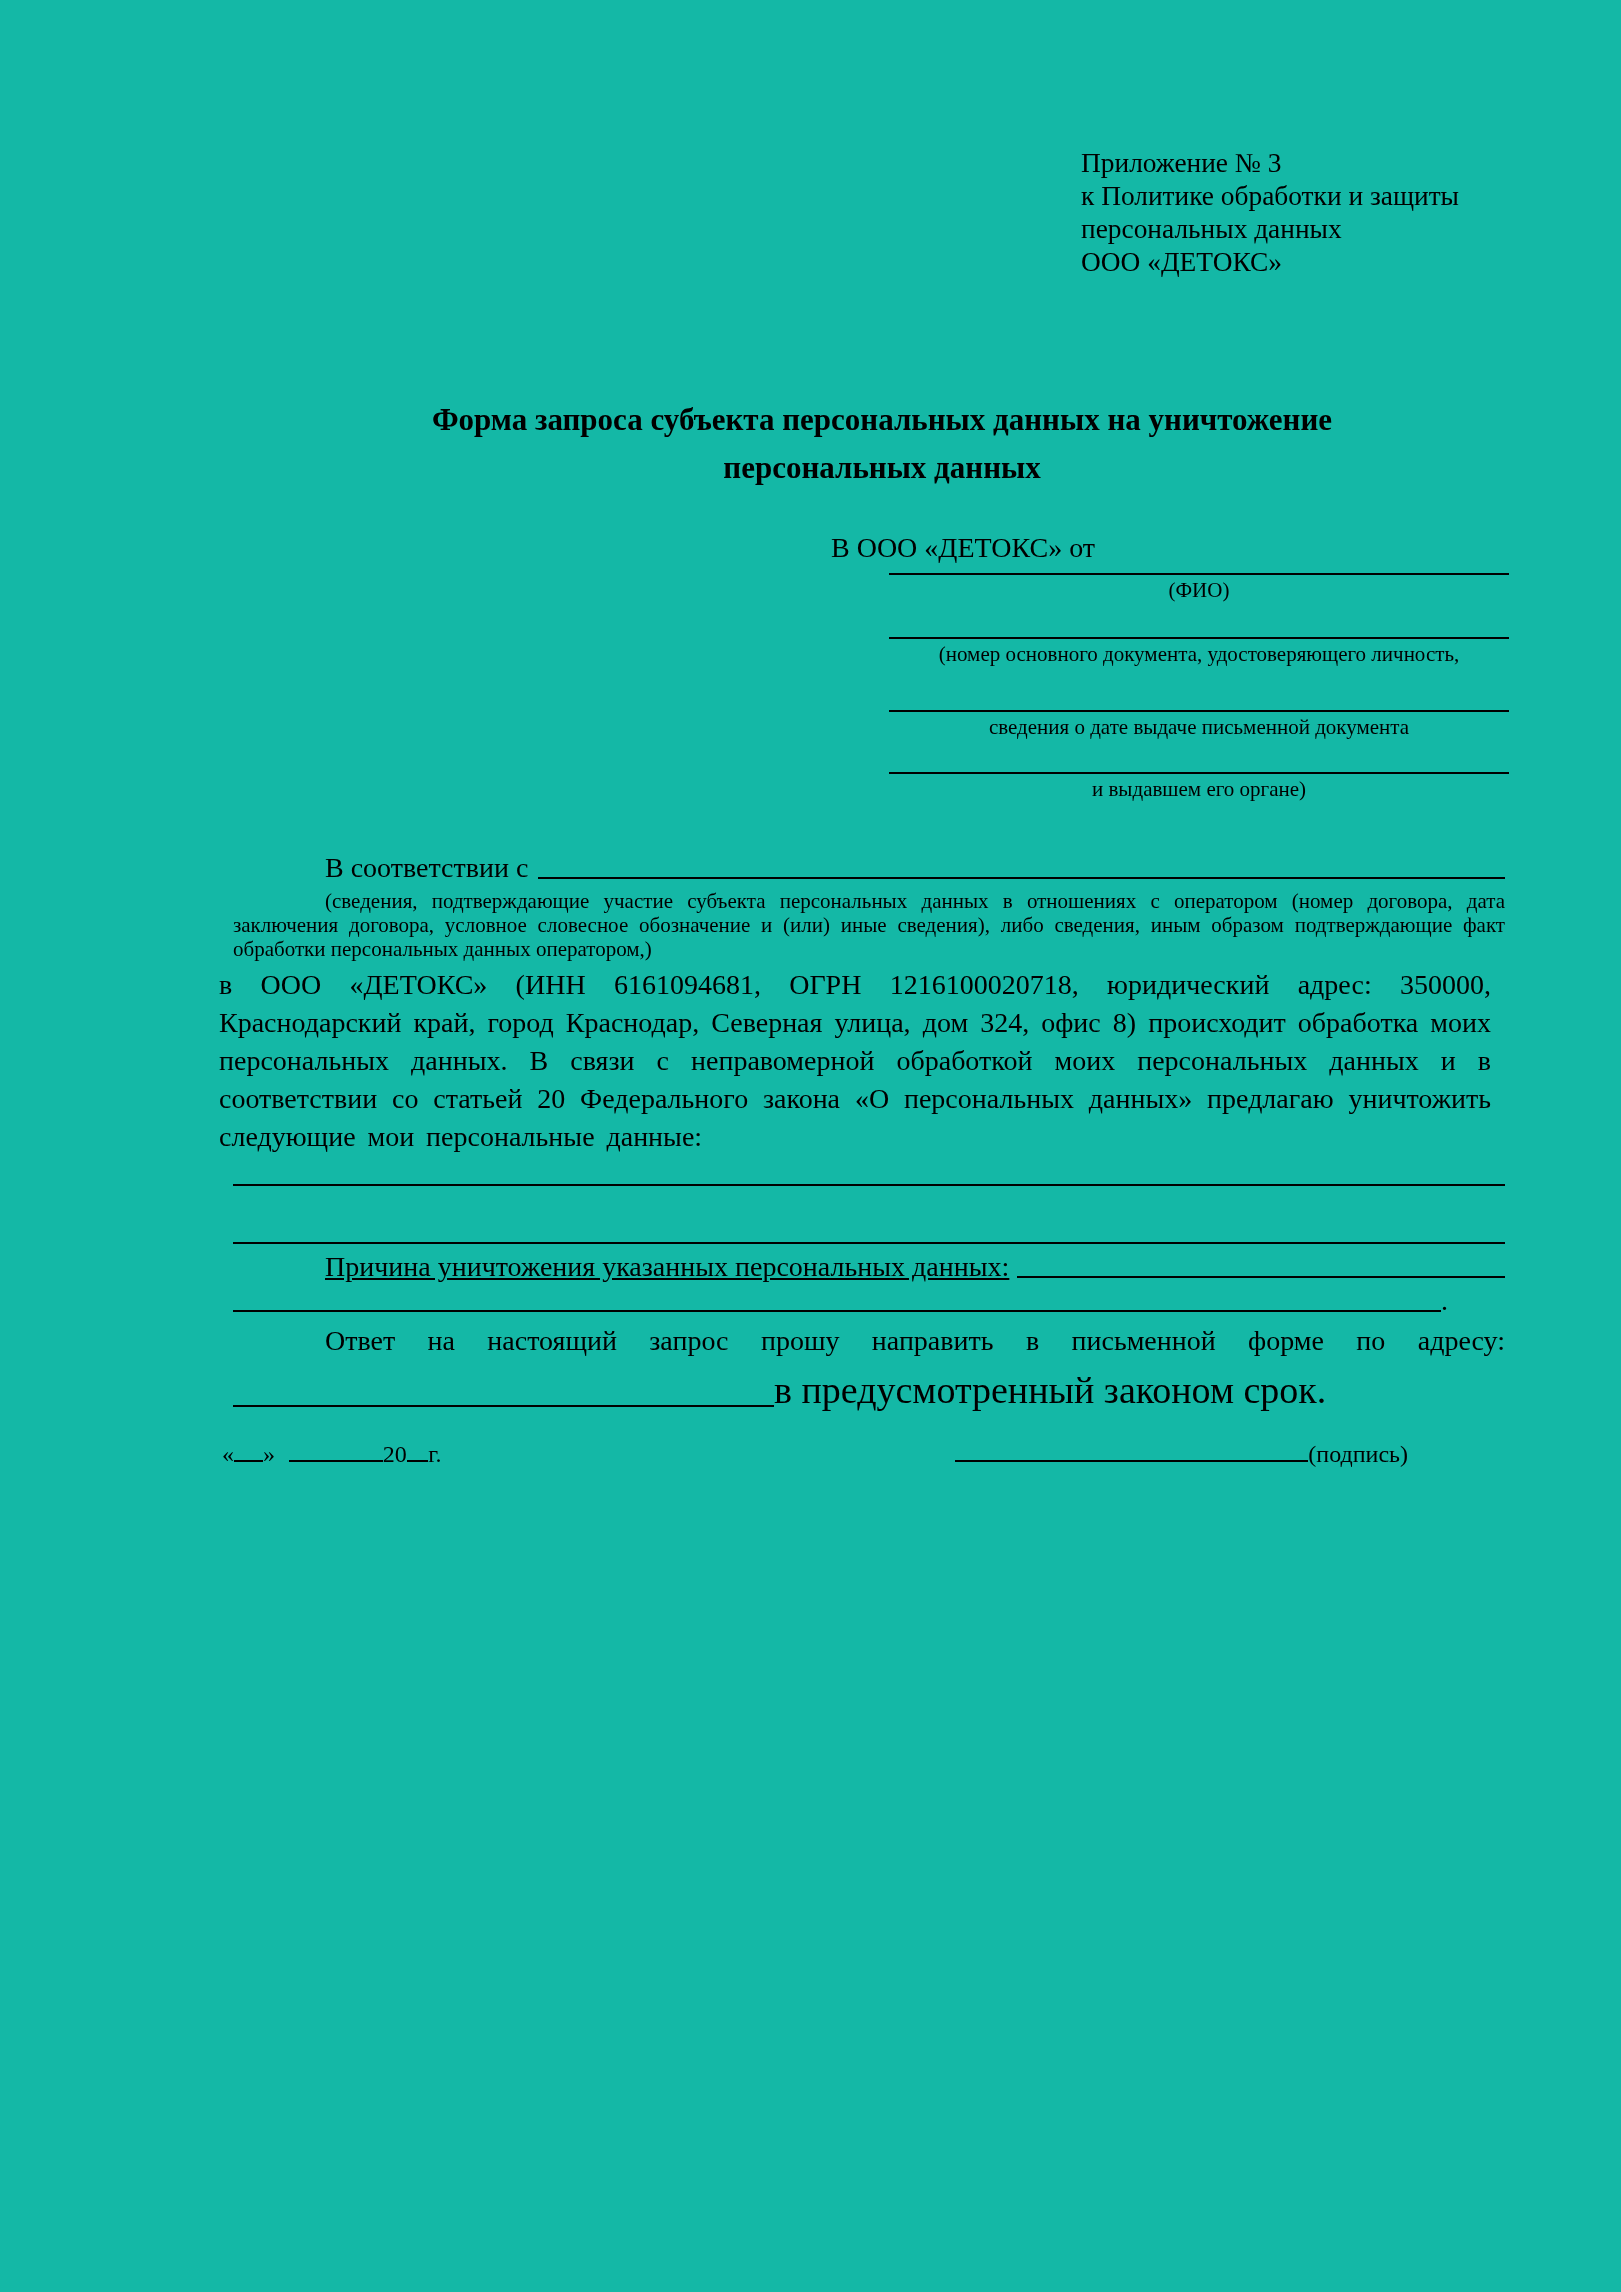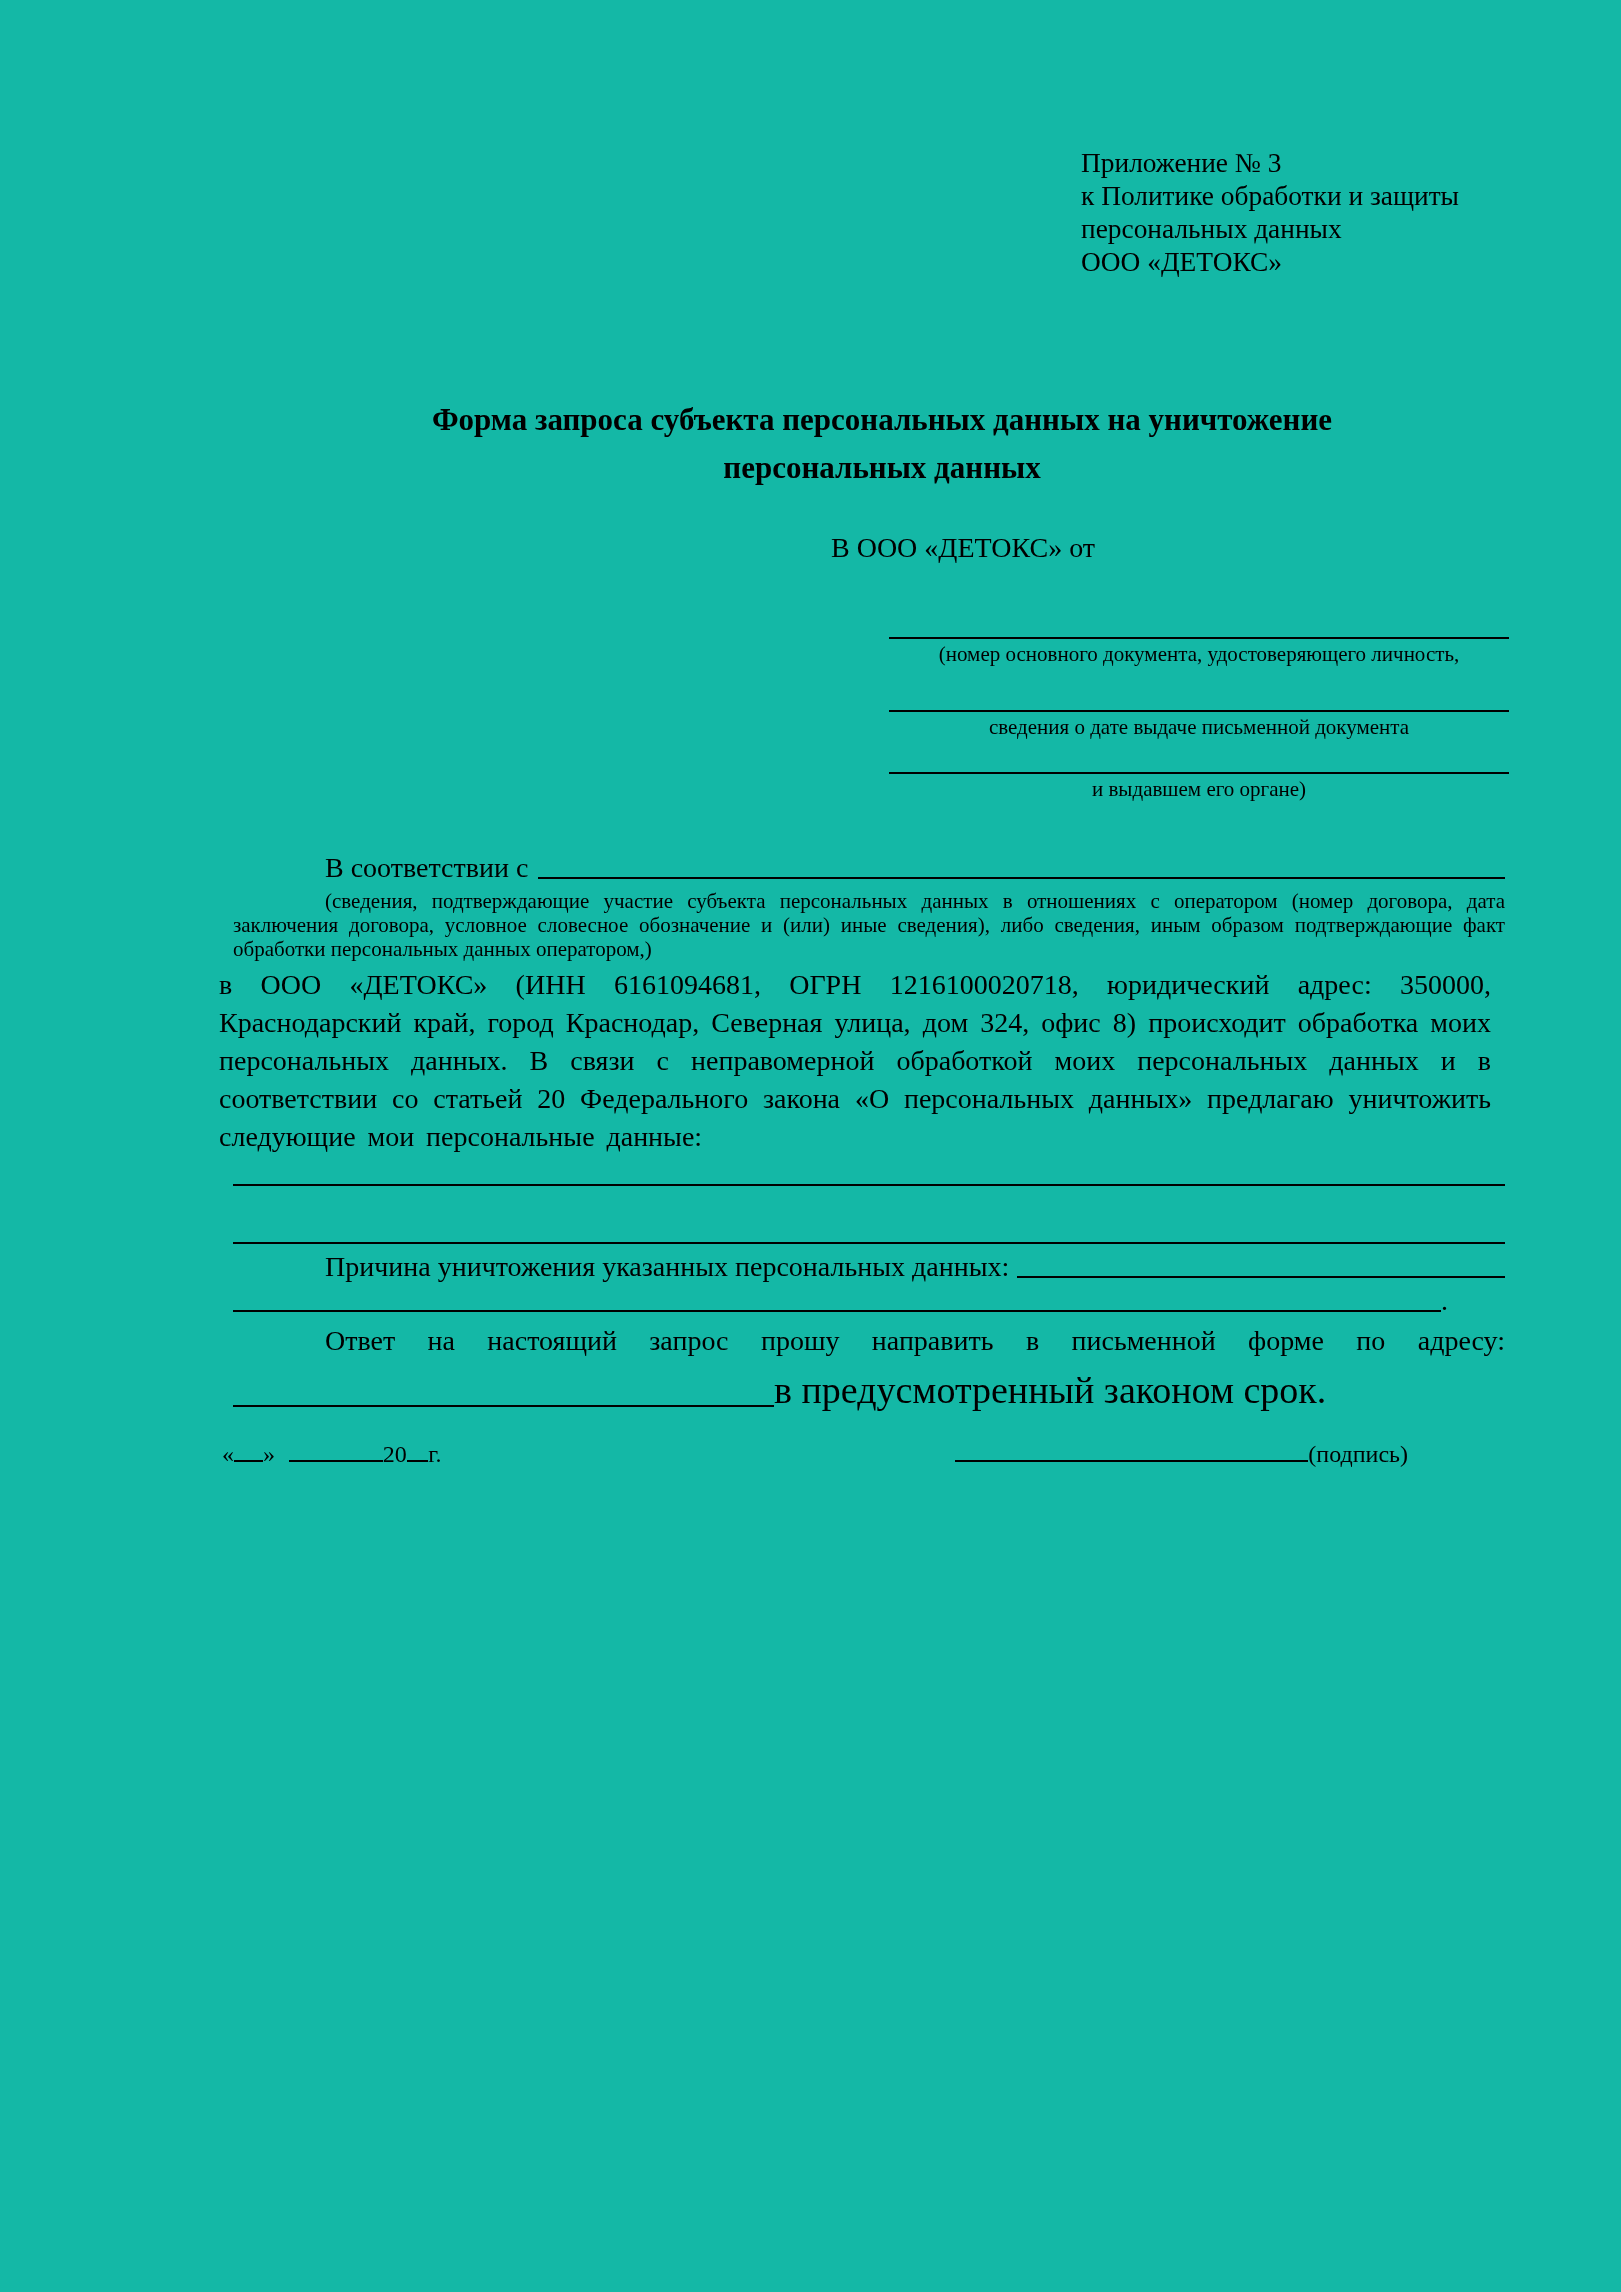--- a/index.html
+++ b/index.html
@@ -44,21 +44,21 @@
   }
   .rule { position: absolute; left: 233px; width: 1272px; border-top: 2.9px solid #000; height: 0; }
   .blank1 { top: 1184px; }
   .blank2 { top: 1242px; }
 
   .reason {
     position: absolute; left: 233px; top: 1251px; width: 1272px;
     box-sizing: border-box; padding-left: 92px;
     font-size: 28px; display: flex;
   }
-  .reason .reason-label { white-space: nowrap; }
+  .reason .reason-label { white-space: nowrap; text-decoration: underline; }
   .reason .fill { margin-left: 7.8px; }
 
   .blank3 {
     position: absolute; left: 233px; top: 1285px; width: 1215px;
     font-size: 28px; display: flex;
   }
   .blank3 .fill { margin-left: 0; }
 
   .reply1 {
     position: absolute; left: 233px; top: 1325px; width: 1272px;
@@ -89,20 +89,24 @@
     <div>ООО «ДЕТОКС»</div>
   </div>
 
   <div class="title">
     <div>Форма запроса субъекта персональных данных на уничтожение</div>
     <div>персональных данных</div>
   </div>
 
   <div class="to-line">В ООО «ДЕТОКС» от</div>
 
+  <div class="addr-field" style="top:573px">
+    <div class="addr-line"></div>
+    <div class="addr-cap">(ФИО)</div>
+  </div>
 
   <div class="addr-field" style="top:637px">
     <div class="addr-line"></div>
     <div class="addr-cap">(номер основного документа, удостоверяющего личность,</div>
   </div>
 
   <div class="addr-field" style="top:710px">
     <div class="addr-line"></div>
     <div class="addr-cap">сведения о дате выдаче письменной документа</div>
   </div>

